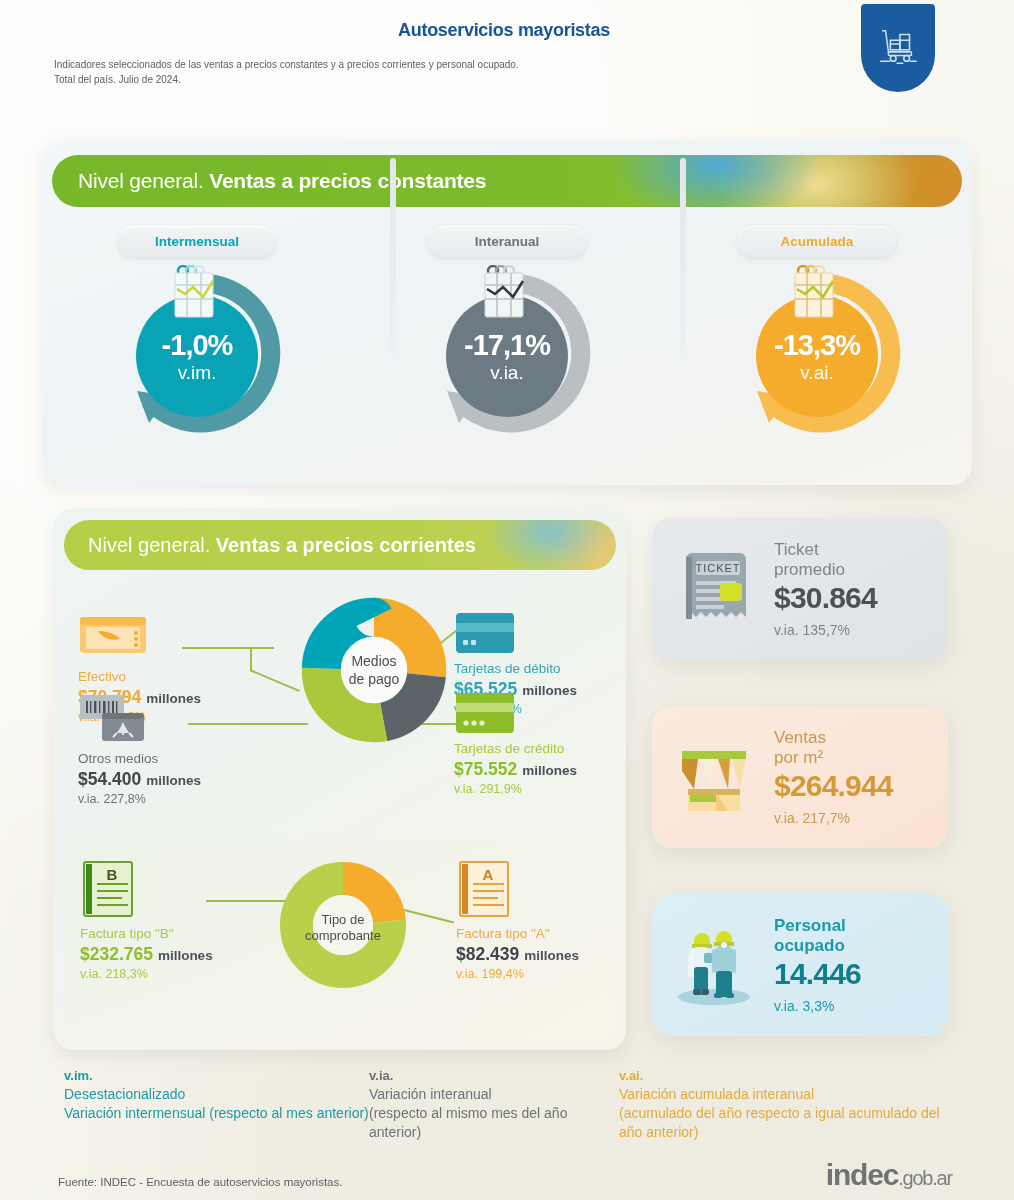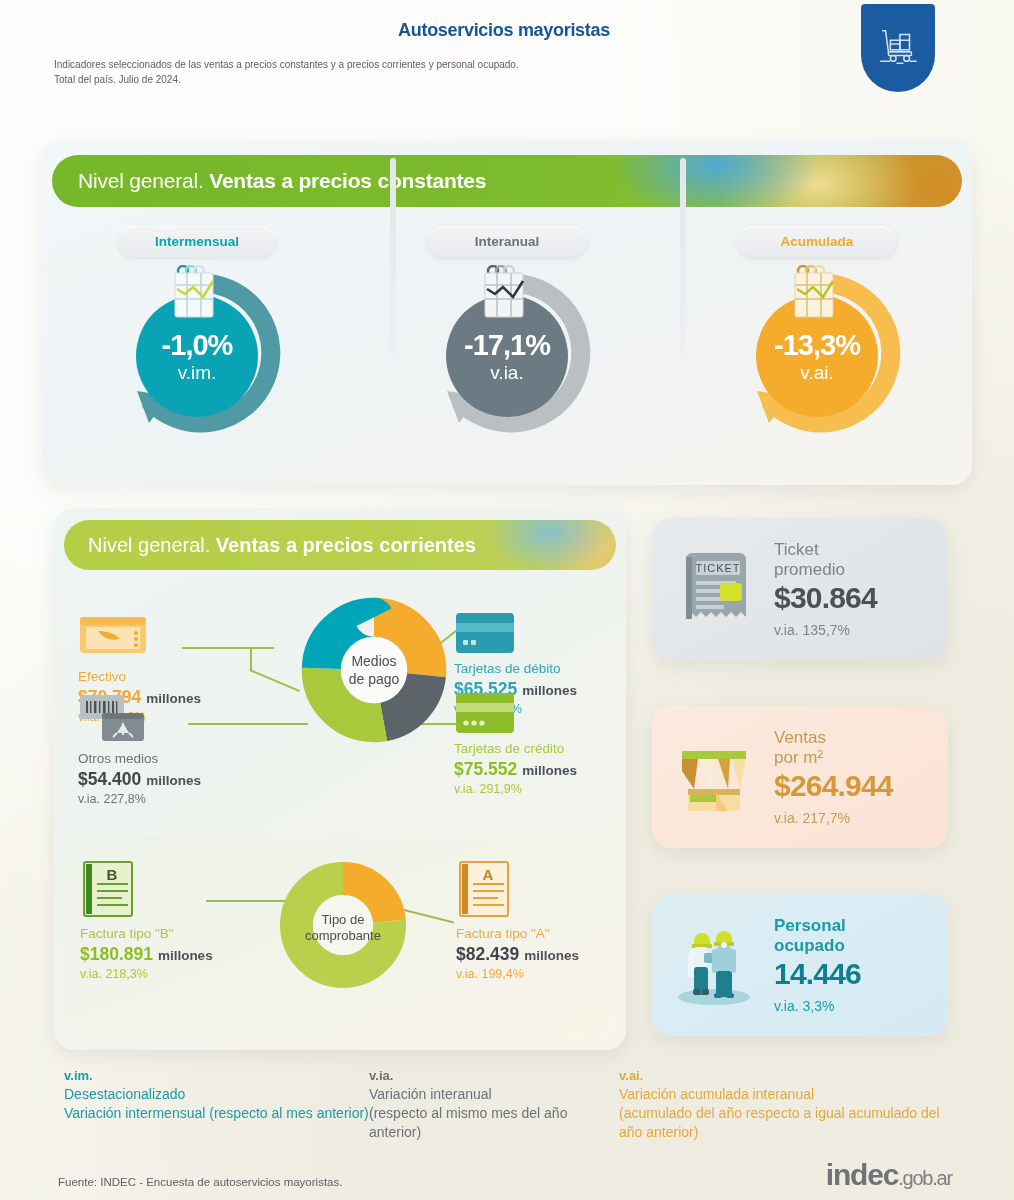--- a/index.html
+++ b/index.html
@@ -427,21 +427,21 @@
       <div class="icon-box" style="width:60px;height:62px;">
         <svg viewBox="0 0 60 62">
           <rect x="4" y="4" width="48" height="54" rx="2" fill="#e7f1cf" stroke="#6aa12a" stroke-width="2"></rect>
           <rect x="6" y="6" width="6" height="50" fill="#3f8a1f"></rect>
           <text x="32" y="22" font-size="15" font-family="Liberation Sans, sans-serif" fill="#3f5a18" text-anchor="middle" font-weight="bold">B</text>
           <path d="M17 26h31M17 33h31M17 40h25M17 47h31" stroke="#6aa12a" stroke-width="2.2"></path>
         </svg>
       </div>
       <div class="lbl-title c-lgreen">Factura tipo "B"</div>
       <div class="lbl-amount c-green">
-        <span>$180.891</span>
+        <span>$232.765</span>
         <span class="unit">millones</span>
       </div>
       <div class="lbl-var c-lgreen">v.ia. 218,3%</div>
     </div>
 
     <div class="lbl-group" style="left:390px; top:20px; width:180px;">
       <div class="icon-box" style="width:60px;height:62px;">
         <svg viewBox="0 0 60 62">
           <rect x="4" y="4" width="48" height="54" rx="2" fill="#fdf0d9" stroke="#e2a43c" stroke-width="2"></rect>
           <rect x="6" y="6" width="6" height="50" fill="#d18a26"></rect>

